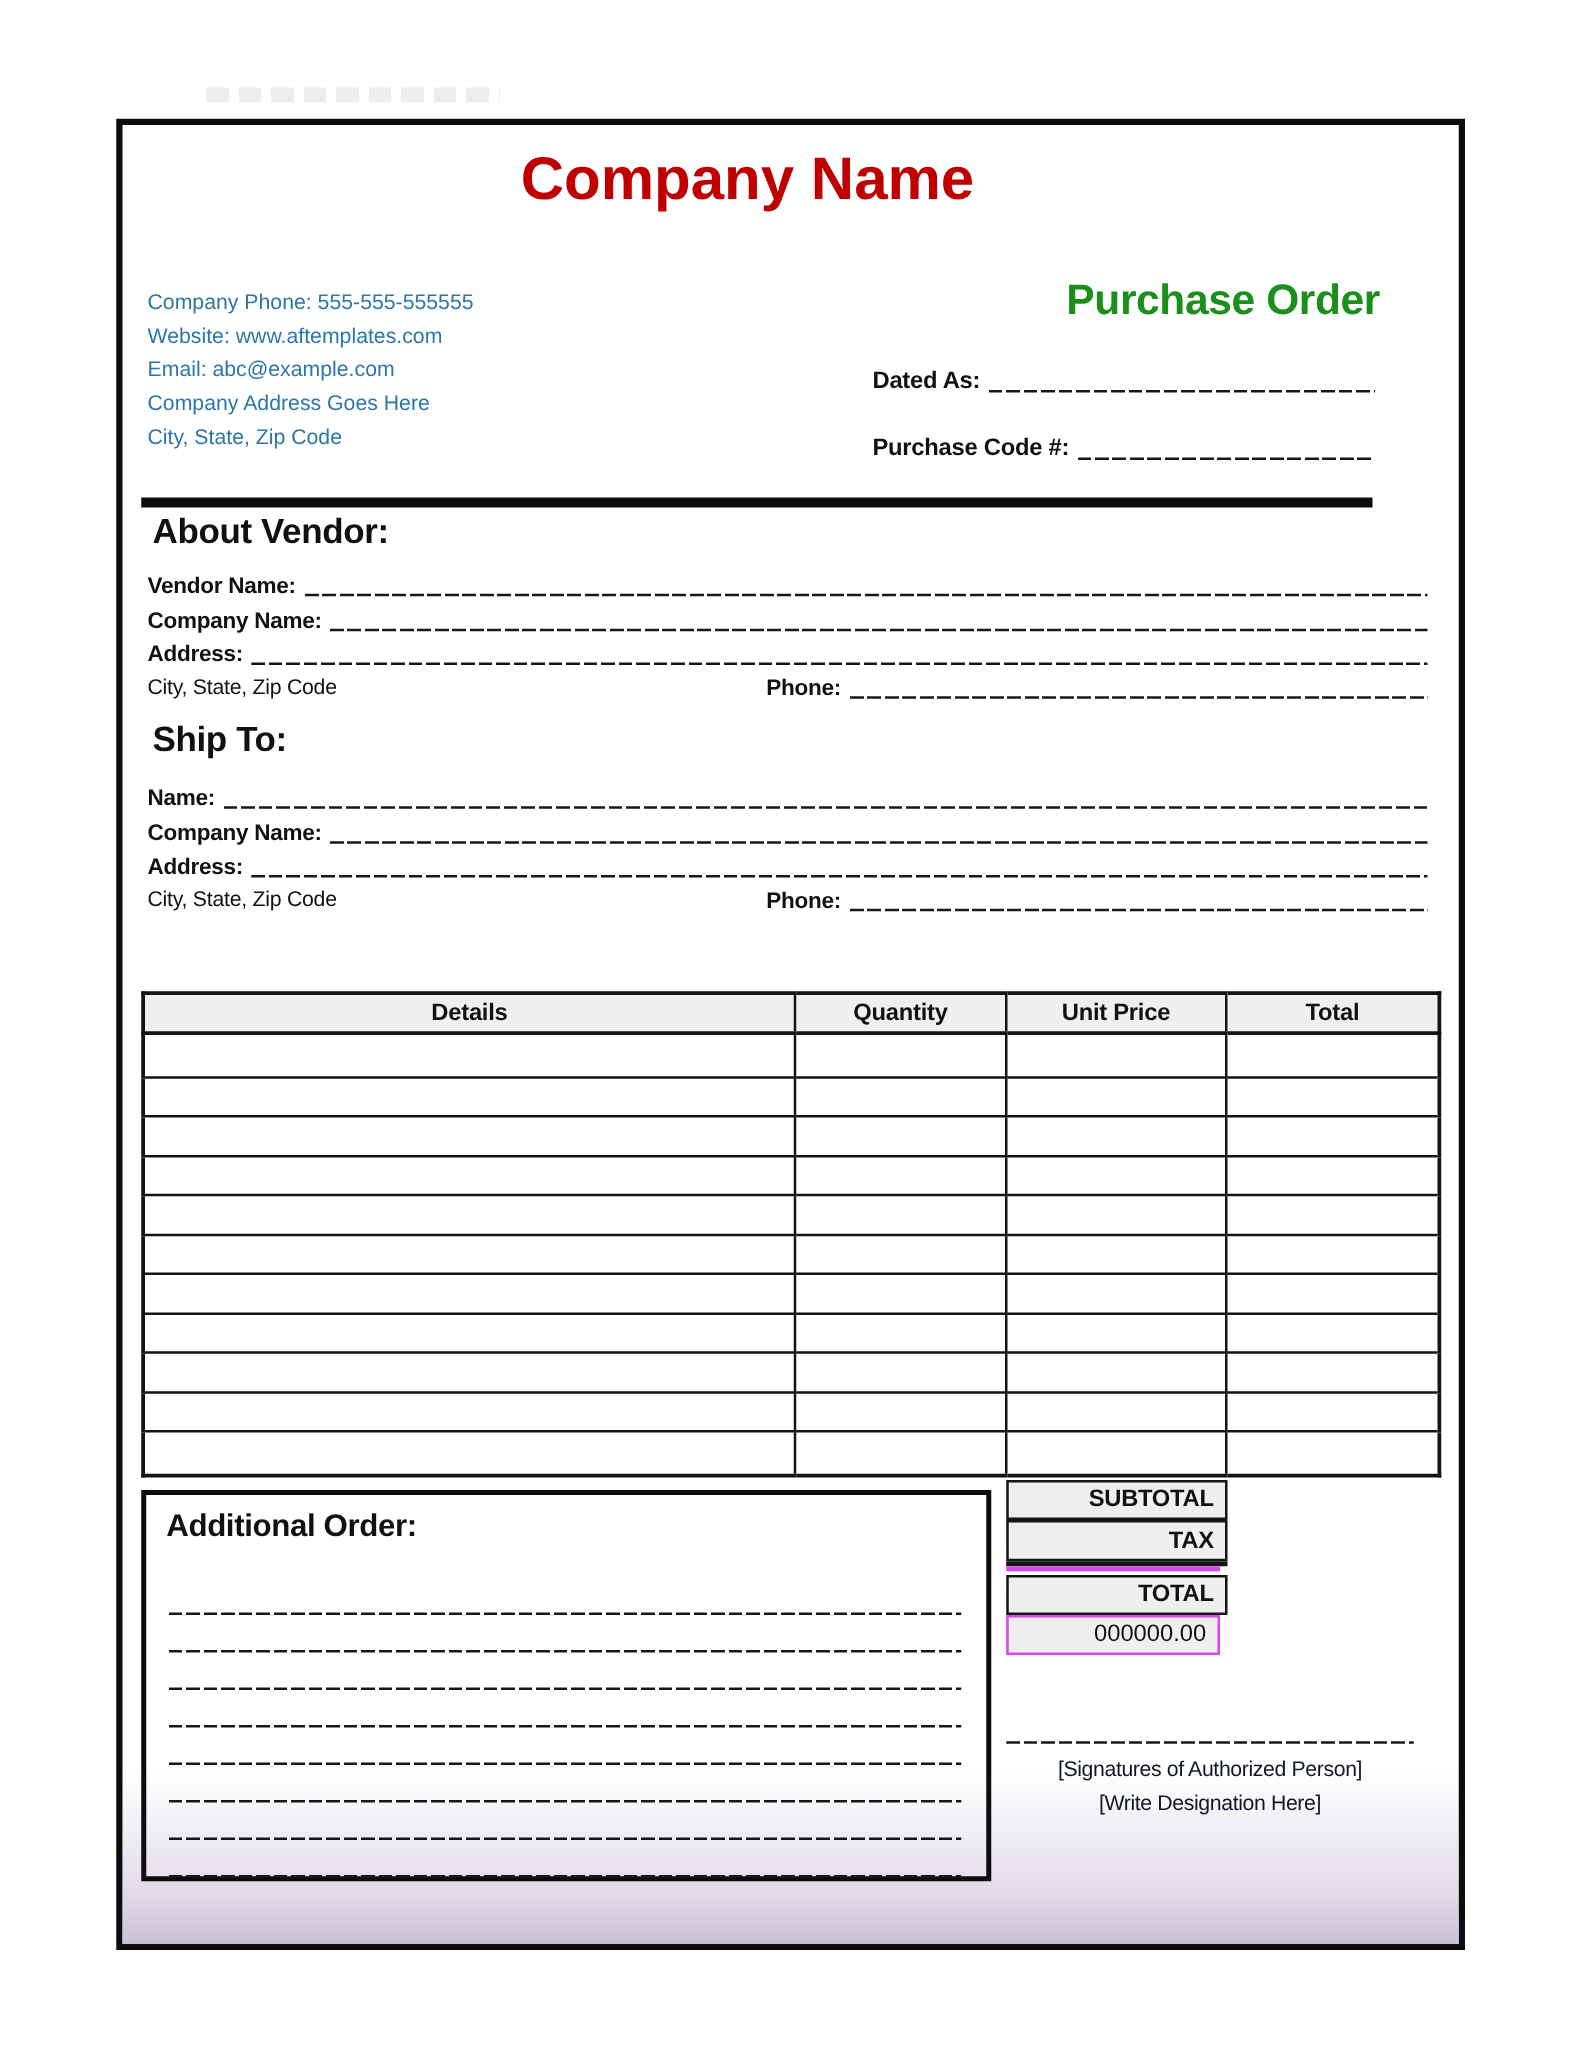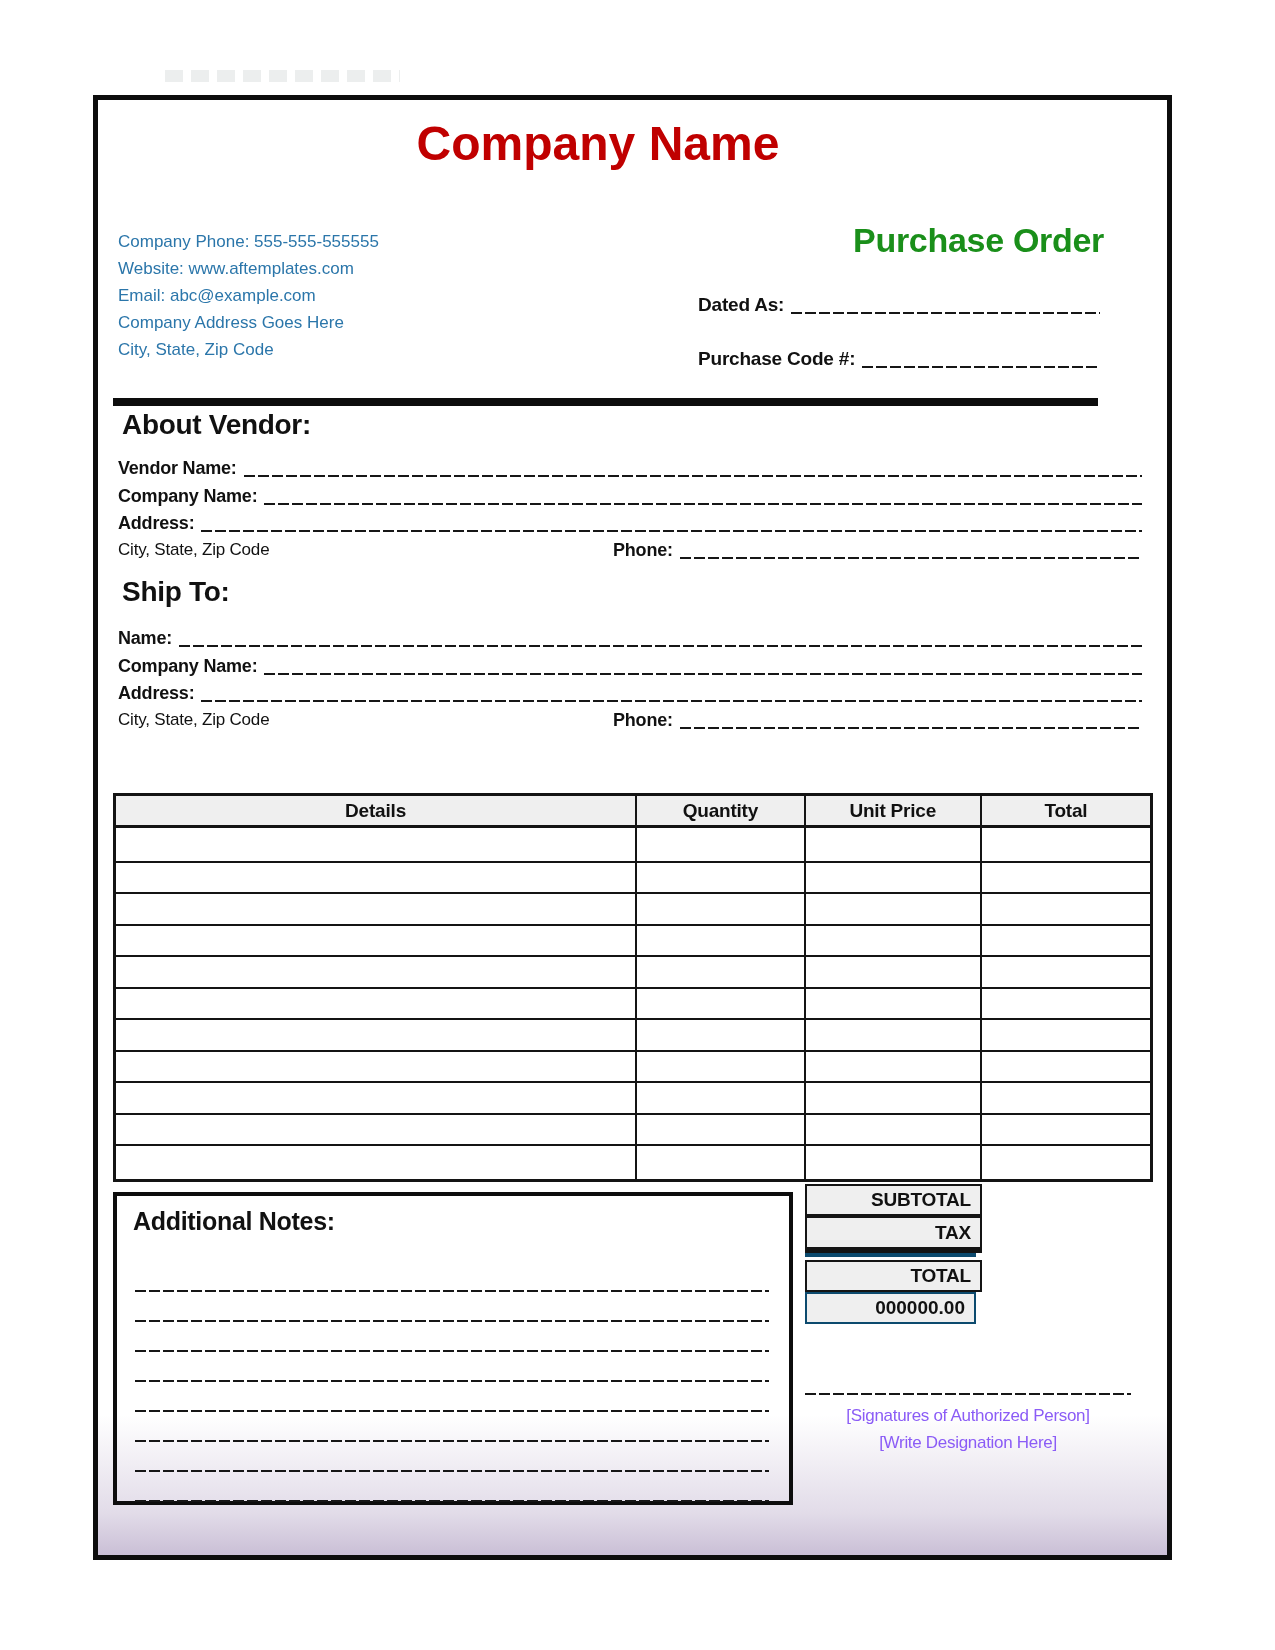--- a/index.html
+++ b/index.html
@@ -40,33 +40,33 @@
         border-collapse:collapse;table-layout:fixed;}
   .items th{background:var(--shaded-cell);font-size:19px;font-weight:700;letter-spacing:-0.2px;
         border:2px solid #141414;border-top:3px solid #141414;border-bottom:3px solid #141414;height:27px;}
   .items td{border:2px solid #141414;}
   .items th:first-child,.items td:first-child{border-left:3px solid #141414;}
   .items th:last-child,.items td:last-child{border-right:3px solid #141414;}
   .items tr:last-child td{border-bottom:3px solid #141414;}
   .trow{position:absolute;left:707px;display:flex;z-index:1;flex-direction:column;}
   .trow .tlabel{width:177px;background:var(--shaded-cell);border:2px solid #141414;box-sizing:border-box;
         font-weight:700;font-size:19px;text-align:right;padding-right:9px;letter-spacing:-0.2px;}
-  .trow .tvalue{width:171px;background:#fff;border:2px solid #0c4a6e;box-sizing:border-box;
-        font-weight:700;font-size:19px;text-align:right;padding-right:9px;}
+  .trow .tvalue{width:171px;background:#fff;border:2px solid #d946ef;box-sizing:border-box;
+        font-weight:400;font-size:19px;text-align:right;padding-right:9px;}
   .trow.total .tvalue{background:var(--shaded-cell);}
   .notes{position:absolute;left:15px;top:1092px;width:680px;height:313px;
         border:4px solid #0d0d0d;box-sizing:border-box;z-index:1;background:transparent;}
   .notes-heading{margin:10px 0 0 16px;font-size:25px;line-height:30px;font-weight:700;letter-spacing:-0.3px;}
   .notes-lines{position:absolute;left:18px;right:20px;top:66px;}
   .note-line{height:30px;position:relative;}
   .note-line::after{content:"";position:absolute;left:0;right:0;bottom:0;height:2px;background:var(--lineimg);}
   .sig{position:absolute;left:670px;width:400px;top:1292px;text-align:center;z-index:1;}
   .sig-line{width:326px;height:3px;margin:0 auto 7px;position:relative;}
   .sig-line::after{content:"";position:absolute;left:0;right:0;bottom:0;height:2px;background:var(--lineimg);}
-  .sig-text{font-size:17px;line-height:27px;letter-spacing:-0.3px;color:#8b5cf6;}
+  .sig-text{font-size:17px;line-height:27px;letter-spacing:-0.3px;color:#0f172a;}
 </style>
 </head>
 <body>
 
 <div class="page">
   <div class="faint-top"></div>
 
   <div class="frame">
     <div class="grad"></div>
 
@@ -228,21 +228,21 @@
     <div class="trow" style="top:1149px;height:9px;">
       <div class="tlabel"></div>
       <div class="tvalue"></div>
     </div>
     <div class="trow total" style="top:1160px;height:32px;line-height:28px;">
       <div class="tlabel">TOTAL</div>
       <div class="tvalue">000000.00</div>
     </div>
 
     <div class="notes">
-      <div class="notes-heading">Additional Notes:</div>
+      <div class="notes-heading">Additional Order:</div>
       <div class="notes-lines">
           <div class="note-line"></div>
           <div class="note-line"></div>
           <div class="note-line"></div>
           <div class="note-line"></div>
           <div class="note-line"></div>
           <div class="note-line"></div>
           <div class="note-line"></div>
           <div class="note-line"></div>
         </div>

